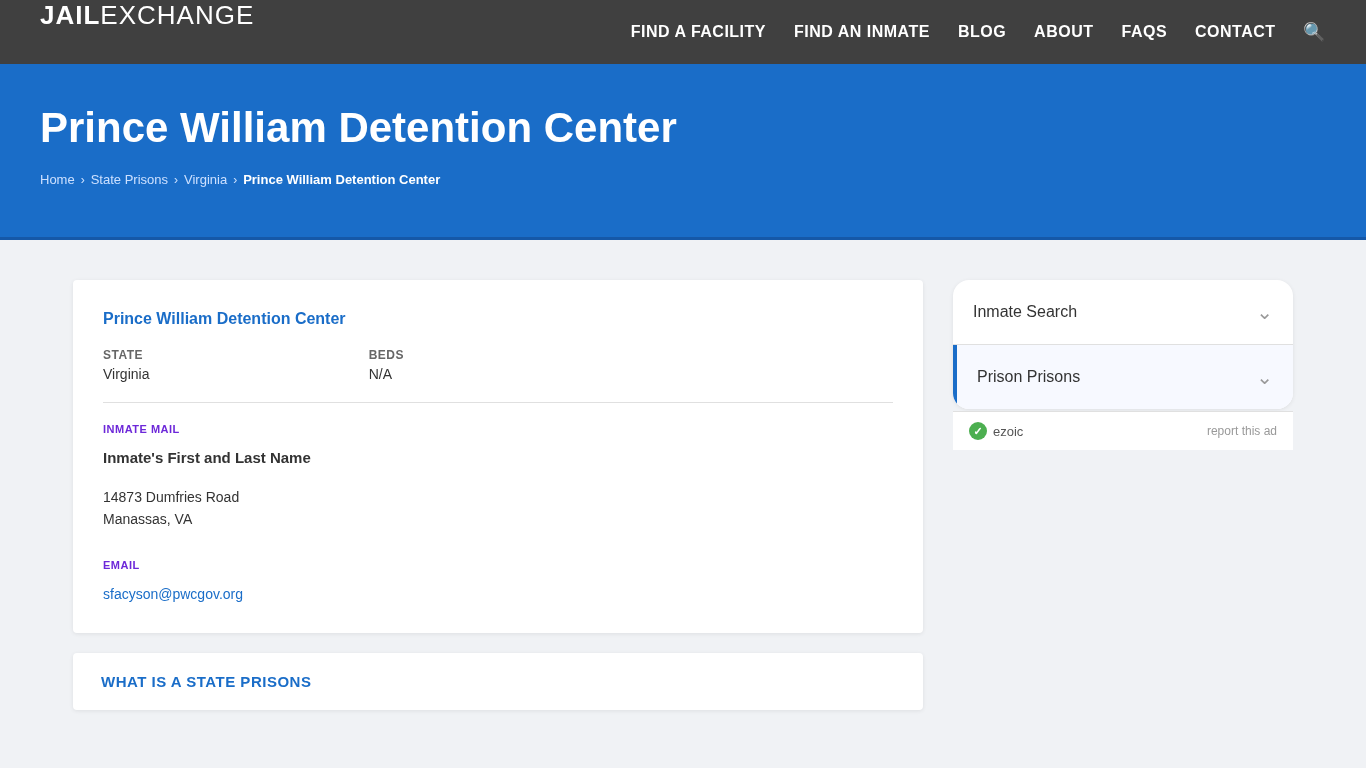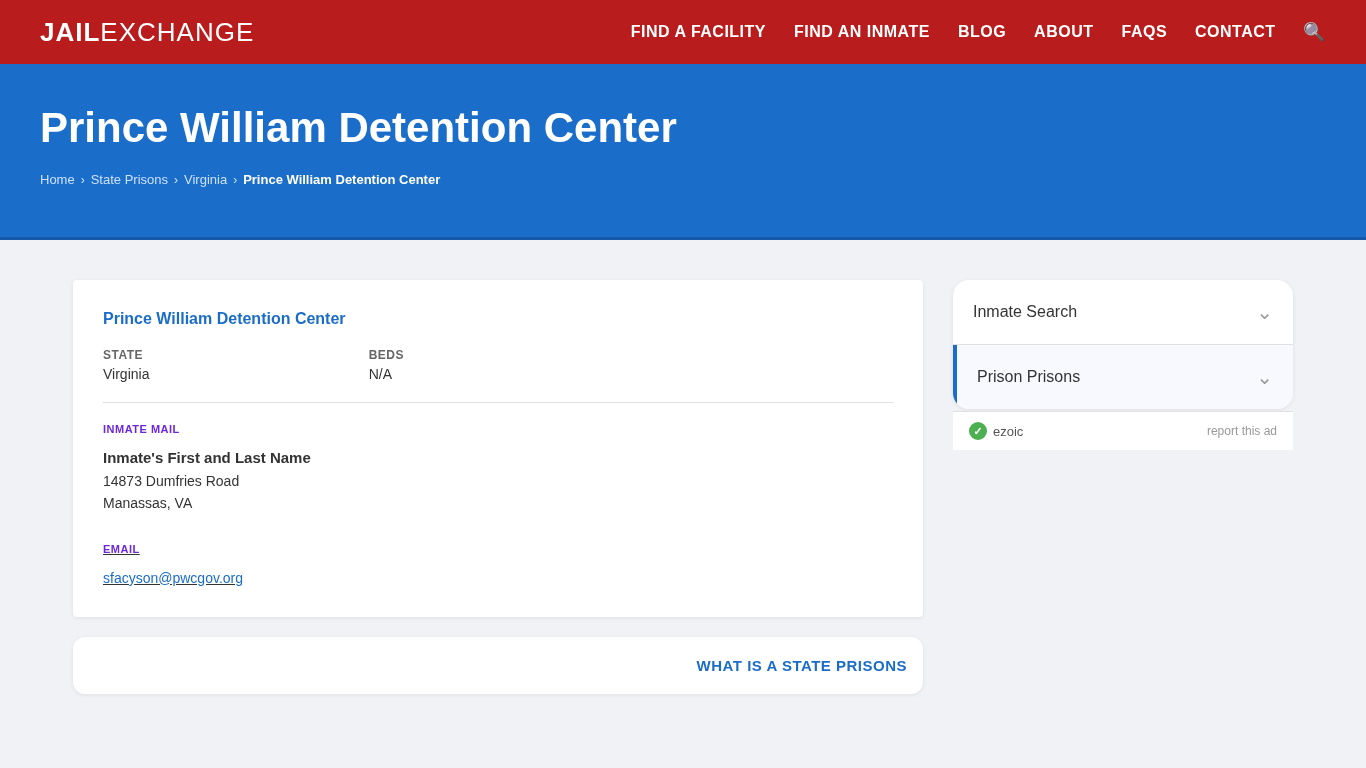--- a/index.html
+++ b/index.html
@@ -1,22 +1,21 @@
 <!DOCTYPE html>
 <html><head>
   <meta charset="utf-8">
   <style>
     * { box-sizing: border-box; margin: 0; padding: 0; }
     body { font-family: Arial, sans-serif; background: #f0f2f5; color: #333; }
 
     
     .header {
-      background: #b91c1c;
-      display: flex;
-      align-items: center;
+      background: #404040;
+      display: flex;
       justify-content: space-between;
       padding: 0 40px;
       height: 64px;
     }
     .logo {
       font-size: 26px;
       font-weight: 900;
       color: #fff;
       letter-spacing: 1px;
     }
@@ -131,40 +130,39 @@
       font-weight: 700;
       color: #6d28d9;
       margin-bottom: 14px;
       text-transform: uppercase;
       letter-spacing: 0.5px;
     }
     .inmate-name {
       font-size: 15px;
       font-weight: 700;
       color: #333;
-      margin-bottom: 4px;
+      margin-bottom: 20px;
     }
     .inmate-address {
       font-size: 14px;
       color: #333;
       line-height: 1.6;
     }
     .email-link {
       color: #1a6dc8;
       text-decoration: none;
       font-size: 14px;
     }
 
     
     .card-partial {
       background: #fff;
-      border-radius: 12px;
-      padding: 20px 16px;
+      border-radius: 4px;
+      padding: 20px 28px;
       box-shadow: 0 1px 4px rgba(0,0,0,0.08);
-      text-align: right;
     }
     .partial-heading {
       font-size: 15px;
       font-weight: 700;
       color: #1a6dc8;
       text-transform: uppercase;
       letter-spacing: 0.5px;
     }
 
     
@@ -283,21 +281,21 @@
         </div>
       </div>
 
       <hr class="divider">
 
       <div class="section-heading">INMATE MAIL</div>
       <div class="inmate-name">Inmate's First and Last Name</div>
       <div class="inmate-address">14873 Dumfries Road</div>
       <div class="inmate-address">Manassas, VA</div>
 
-      <div style="margin-top: 28px; text-decoration: underline;">
+      <div style="margin-top: 28px;">
         <div class="section-heading">EMAIL</div>
         <a class="email-link" href="#">sfacyson@pwcgov.org</a>
       </div>
     </div>
 
     <div class="card-partial">
       <div class="partial-heading">WHAT IS A STATE PRISONS</div>
     </div>
 
   </div>

